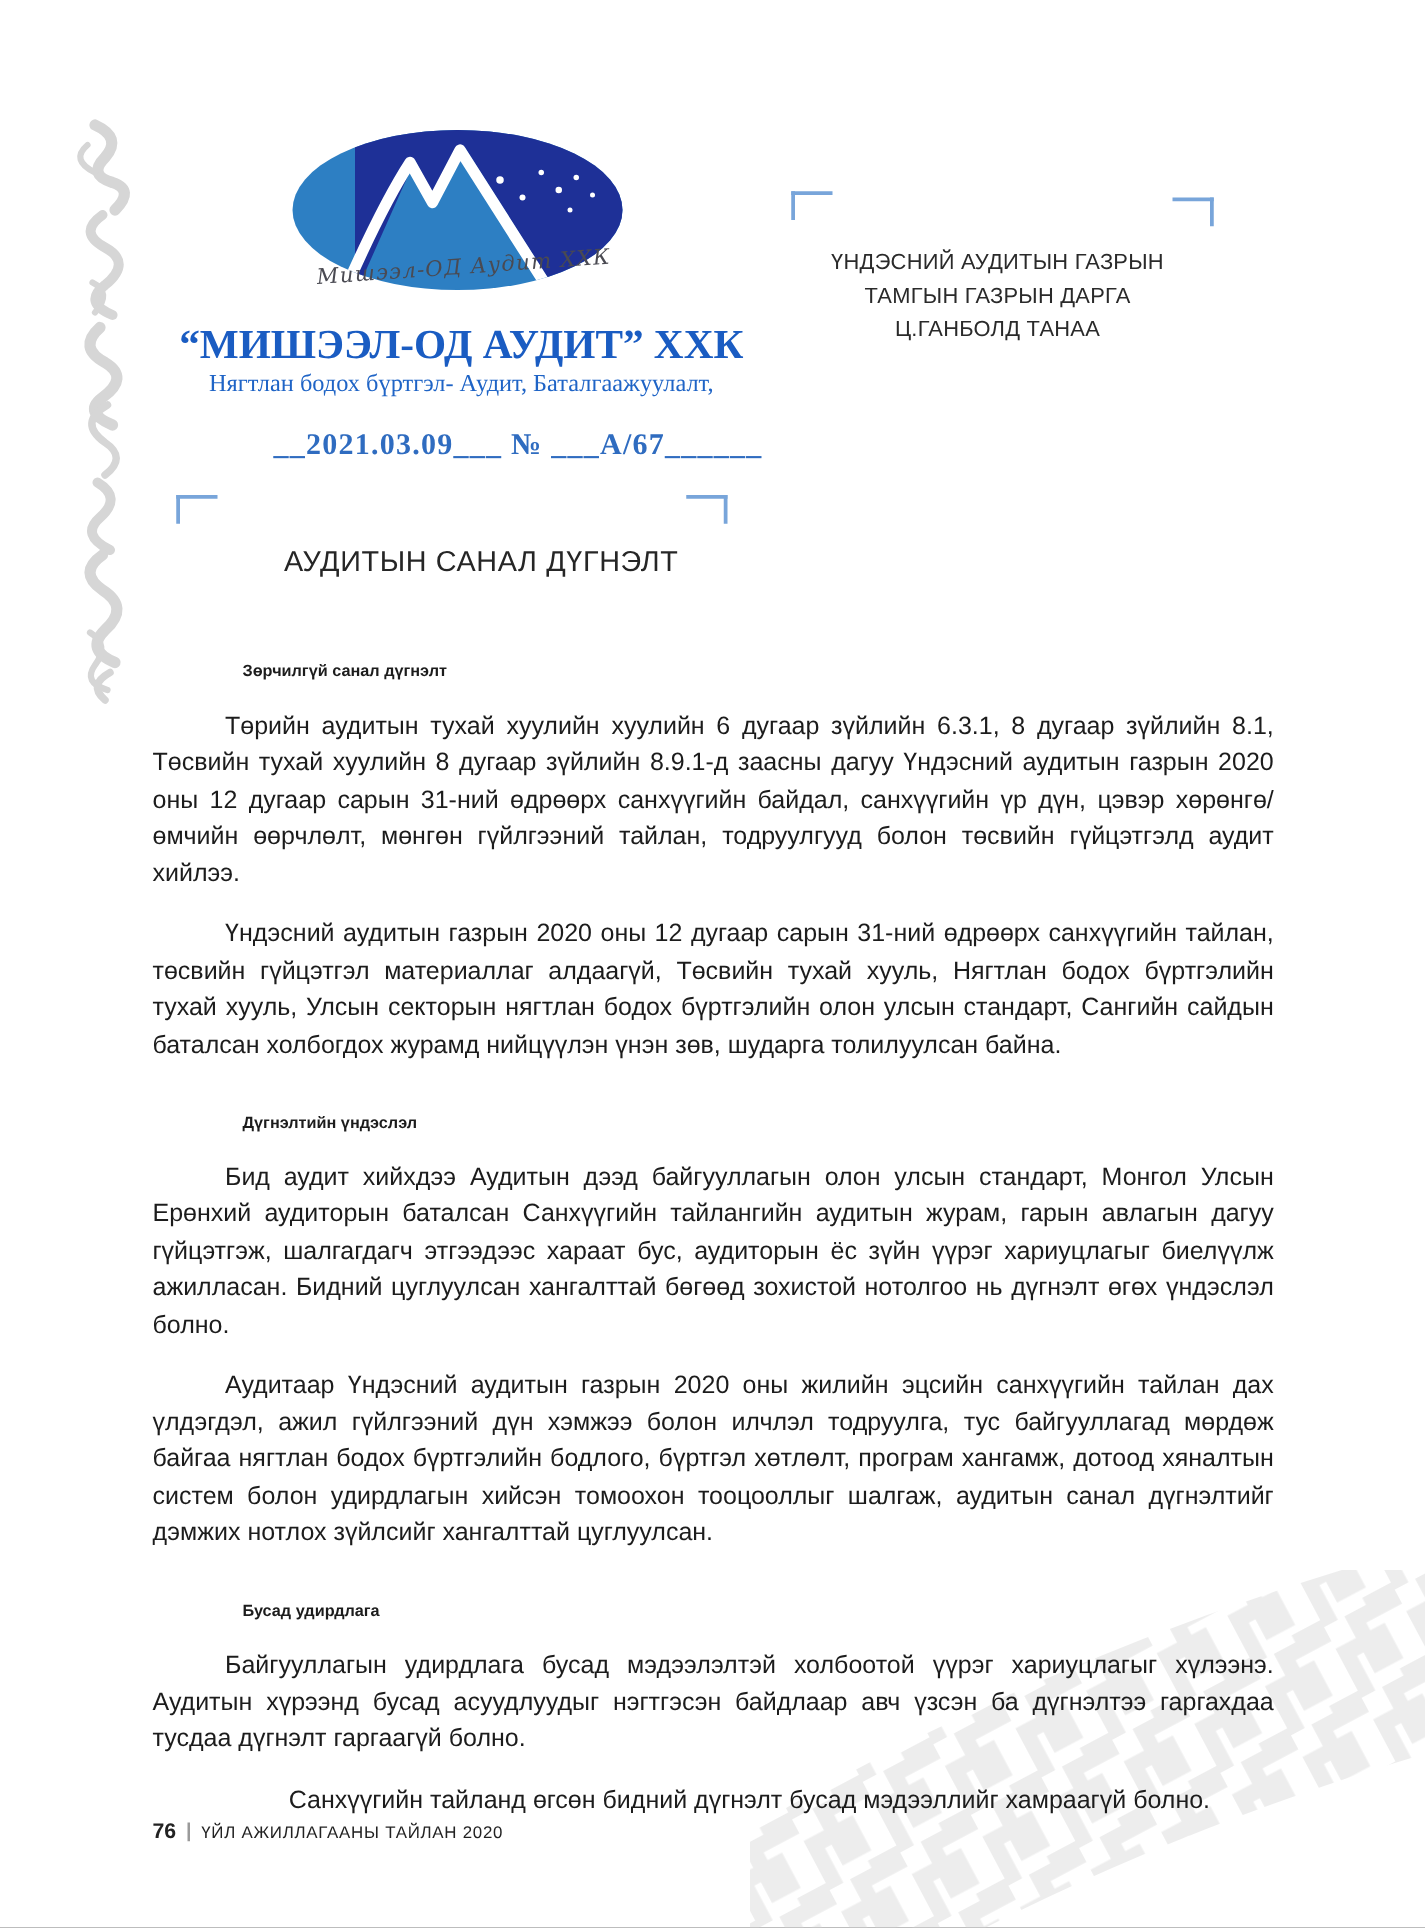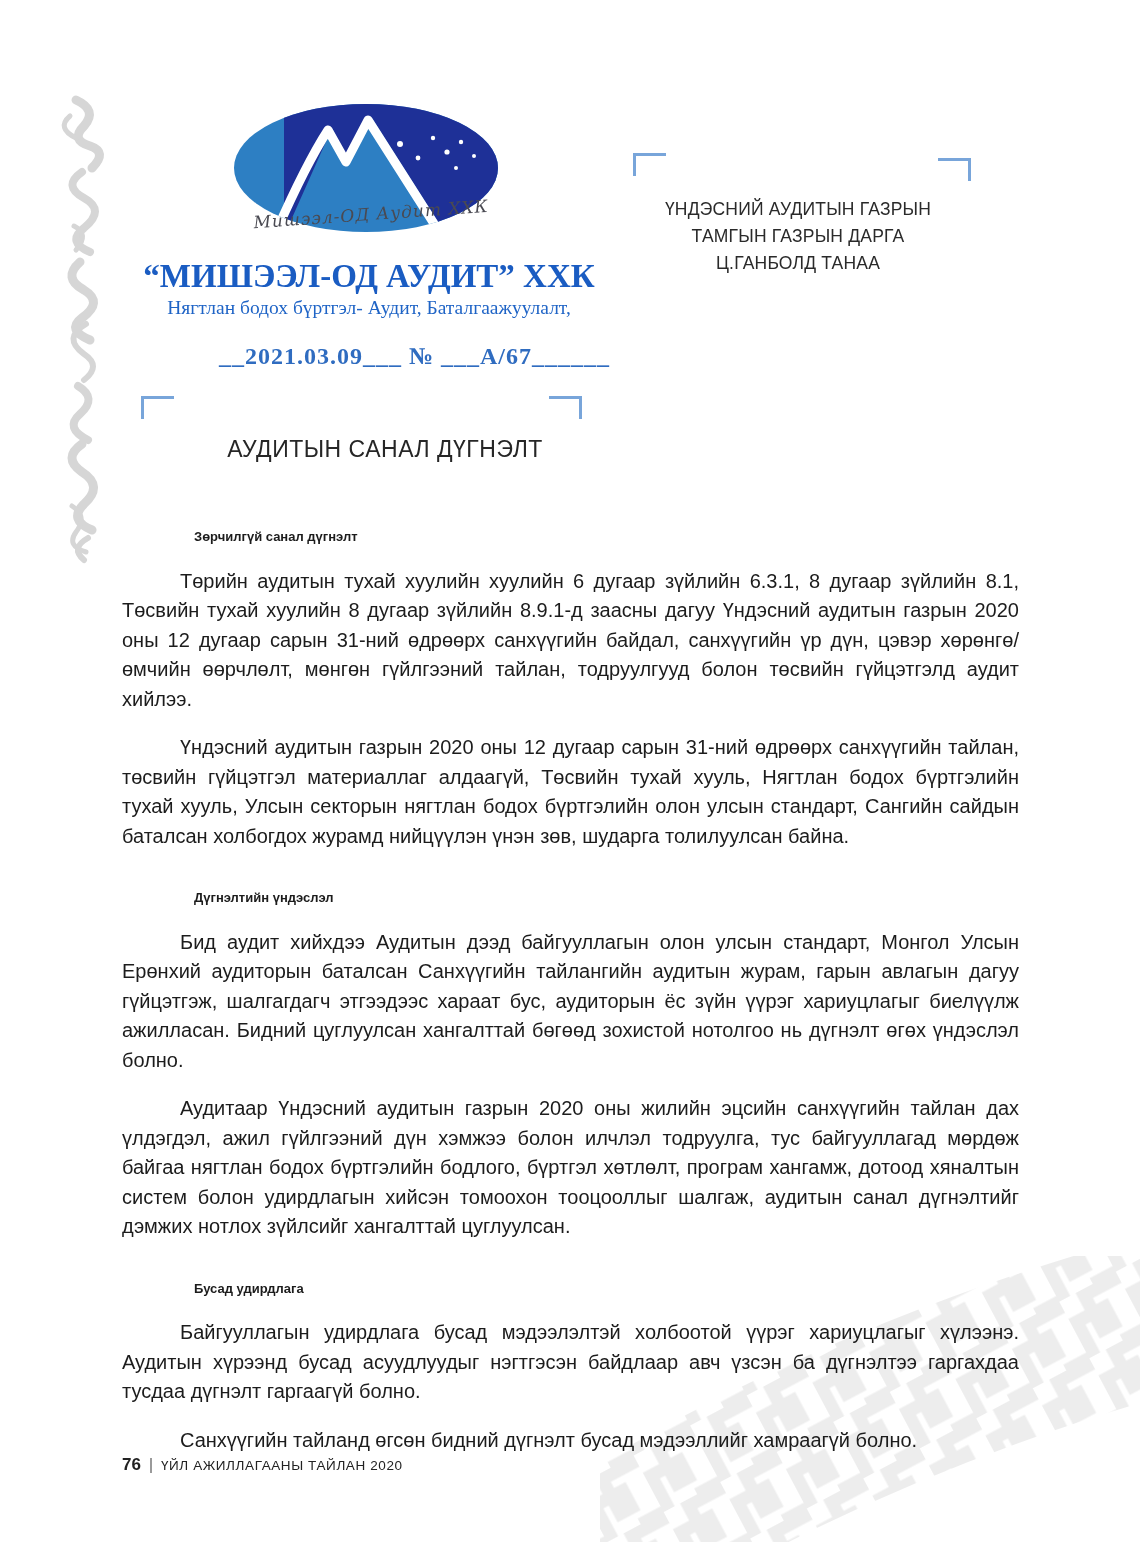--- a/index.html
+++ b/index.html
@@ -66,21 +66,21 @@
   }
   .sec-heading{
     font-weight:bold;font-size:13px;
     margin:0 0 15px 72px;
   }
   .sec-heading.spaced{margin-top:32px;}
   .doc-body p{
     margin:0 0 19px 0;
     text-align:justify;text-indent:58px;
   }
-  .doc-body p.single{text-align:left;}
+  .doc-body p.single{text-align:center;}
   
   .footer{
     position:absolute;left:122px;top:1455px;
     display:flex;align-items:center;gap:9px;justify-content:flex-end;
   }
   .page-num{font-weight:bold;font-size:17px;color:#222;}
   .footer-sep{width:2px;height:15px;background:#9a9a9a;}
   .report-title{font-size:13.5px;color:#222;letter-spacing:.6px;}
 </style>
 </head>

